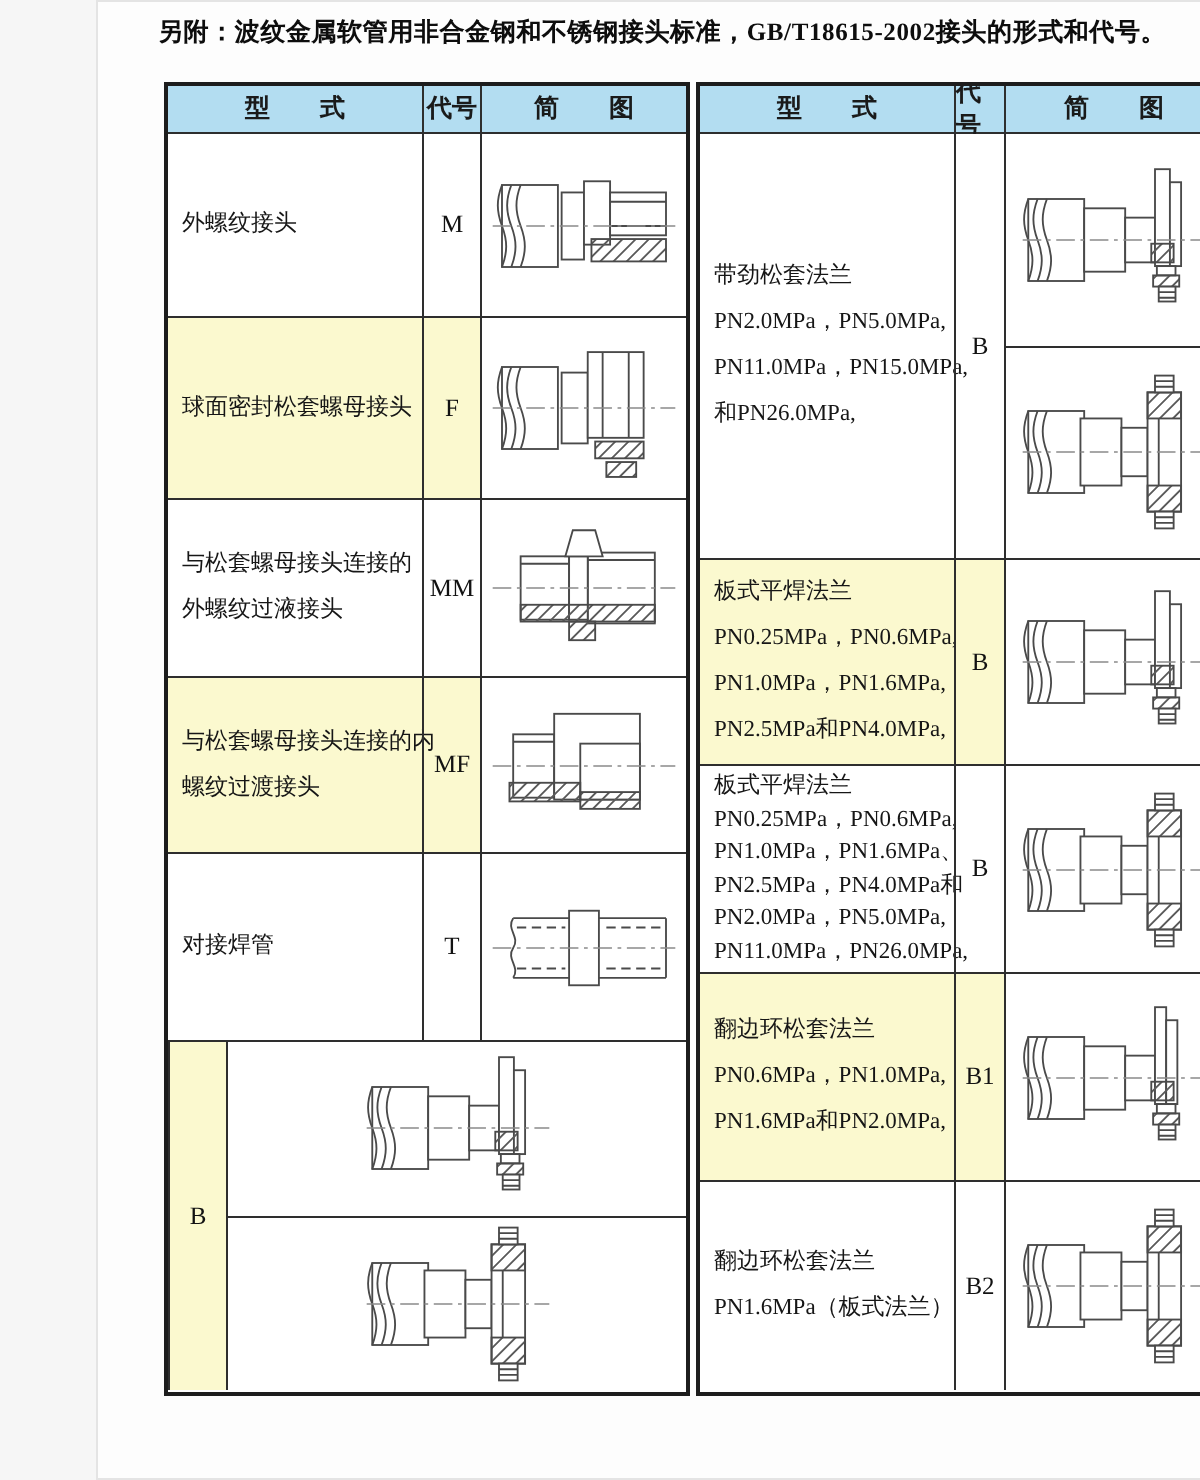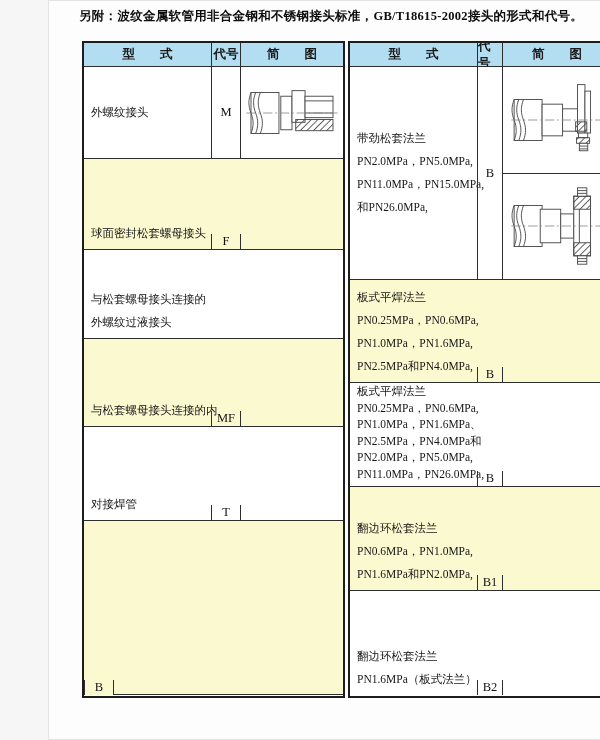--- a/index.html
+++ b/index.html
@@ -32,21 +32,21 @@
     background: var(--header-bg, #b3ddf1);
     border-bottom: 1px solid #2e2e2e;
     font-weight: 700; font-size: 12.5px; color:#1a1a1a;
   }
   .hcell { display: flex; align-items: center; justify-content: center; }
   .h-type { width: 127px; }
   .h-code { width: 30px; border-left: 1px solid #2e2e2e; border-right: 1px solid #2e2e2e; }
   .tbl-right .h-code { width: 26px; }
   .h-diag { flex: 1; }
   .row { flex: none; display: flex; background: #fff; }
-  .row + .row { border-top: 1px solid #2e2e2e; align-items: flex-end; }
+  .row + .row { border-top: 1px solid #2e2e2e; }
   .row.hl { background: var(--hl-bg, #fbf9cf); }
   .c-type {
     width: 127px; padding: 4px 4px 4px 7px;
     display: flex; flex-direction: column; justify-content: center;
     font-size: 11.5px; color:#161616;
   }
   .tline { white-space: nowrap; }
   .c-code {
     width: 30px; border-left: 1px solid #2e2e2e; border-right: 1px solid #2e2e2e;
     display: flex; align-items: center; justify-content: center;
@@ -127,20 +127,21 @@
                 <path d="M3 44 H101" stroke="#8a8a8a" stroke-width="0.9" fill="none" stroke-dasharray="10 3 2 3"></path>
               </svg>
             </div>
           </div>
         </div>
         <div class="row" style="height: 89px;">
           <div class="c-type" style="line-height: 23px;">
             <div class="tline">与松套螺母接头连接的</div>
             <div class="tline">外螺纹过液接头</div>
           </div>
+          <div class="c-code">MM</div>
           <div class="c-diag">
             <div class="sub">
               <svg width="98" height="82" viewBox="0 0 104 88" xmlns="http://www.w3.org/2000/svg">
                 <rect x="18" y="27" width="26" height="34" stroke="#4a4a4a" fill="#ffffff" stroke-width="1"></rect>
                 <path d="M18 31 H44" stroke="#4a4a4a" fill="none" stroke-width="1"></path>
                 <rect x="54" y="25" width="36" height="38" stroke="#4a4a4a" fill="#ffffff" stroke-width="1"></rect>
                 <path d="M54 29 H90" stroke="#4a4a4a" fill="none" stroke-width="1"></path>
                 <rect x="44" y="27" width="10" height="34" stroke="#4a4a4a" fill="#ffffff" stroke-width="1"></rect>
                 <path d="M42 27 L46 13 H58 L62 27 Z" stroke="#4a4a4a" fill="#ffffff" stroke-width="1"></path>
                 <defs>
@@ -156,20 +157,21 @@
                 </defs>
                 <rect x="44" y="62" width="14" height="10" fill="url(#hp5)" stroke="#4a4a4a"></rect>
                 <path d="M3 44 H101" stroke="#8a8a8a" stroke-width="0.9" fill="none" stroke-dasharray="10 3 2 3"></path>
               </svg>
             </div>
           </div>
         </div>
         <div class="row hl" style="height: 88px;">
           <div class="c-type" style="line-height: 23px;">
             <div class="tline">与松套螺母接头连接的内</div>
+            <div class="tline">螺纹过渡接头</div>
           </div>
           <div class="c-code">MF</div>
           <div class="c-diag">
             <div class="sub">
               <svg width="98" height="82" viewBox="0 0 104 88" xmlns="http://www.w3.org/2000/svg">
                 <rect x="14" y="27" width="22" height="34" stroke="#4a4a4a" fill="#ffffff" stroke-width="1"></rect>
                 <path d="M14 31 H36" stroke="#4a4a4a" fill="none" stroke-width="1"></path>
                 <rect x="36" y="16" width="46" height="46" stroke="#4a4a4a" fill="#ffffff" stroke-width="1"></rect>
                 <rect x="50" y="32" width="32" height="30" stroke="#4a4a4a" fill="#ffffff" stroke-width="1"></rect>
                 <defs>

